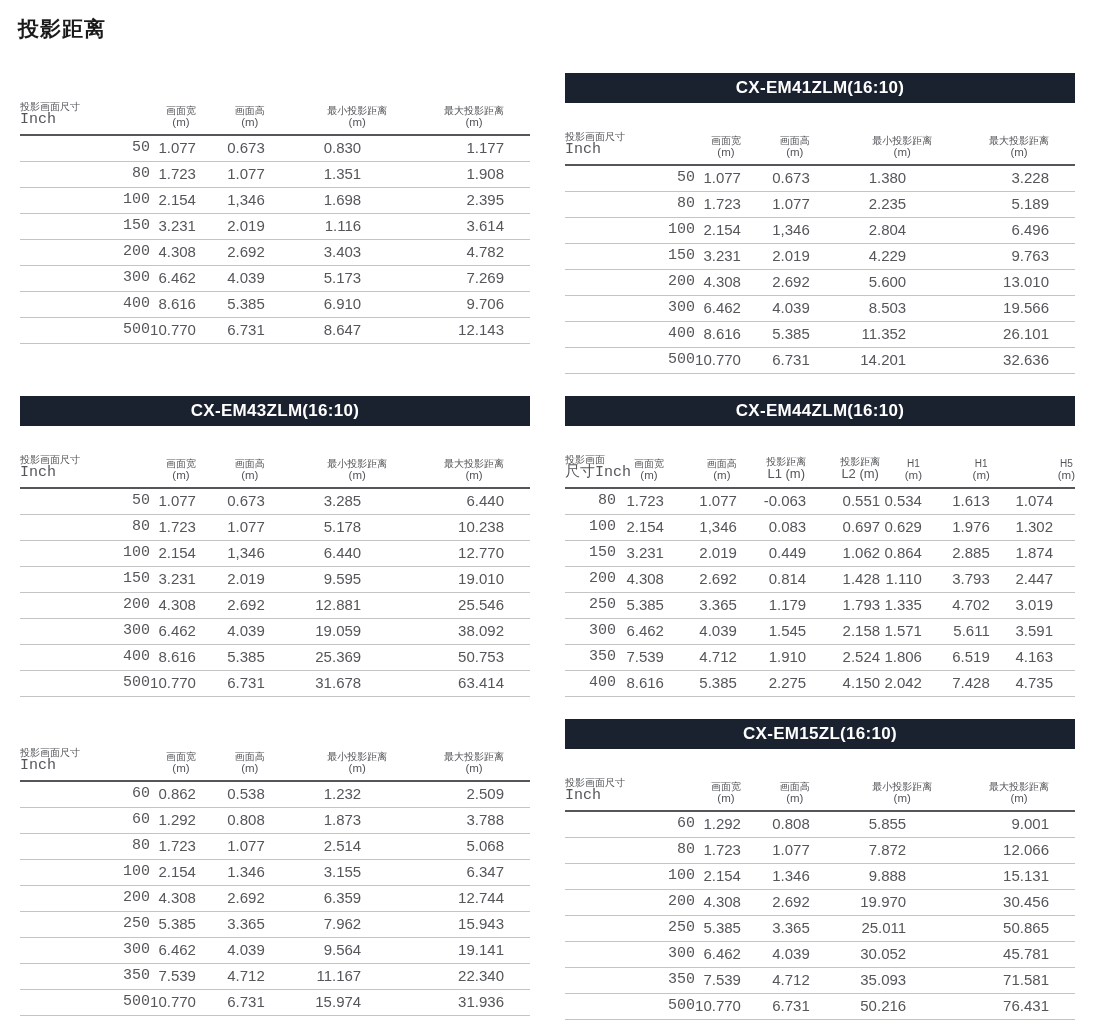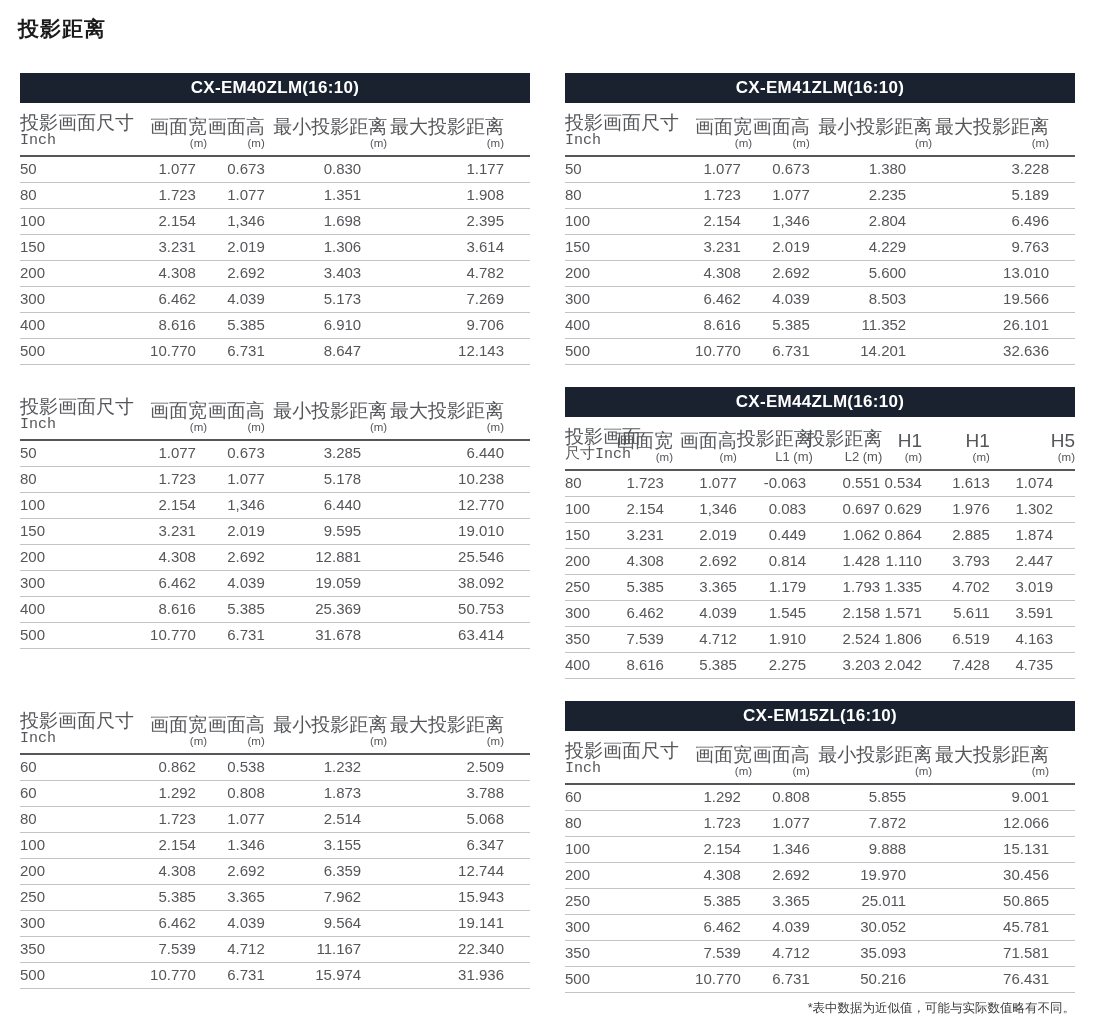--- a/index.html
+++ b/index.html
@@ -46,33 +46,33 @@
     color:var(--txt);
   }
   th{
     font-weight:400;
     vertical-align:bottom;
     text-align:right;
     padding:9px 0 5px 0;
     border-bottom:2px solid var(--headline);
   }
   th:first-child{text-align:left;}
-  .hd{display:inline-block;line-height:1.12;}
+  .hd{display:inline-block;text-align:center;line-height:1.12;}
   th:first-child .hd{text-align:left;}
-  .col-label{display:block;font-size:19px;white-space:nowrap;}
+  .col-label{display:block;font-size:10px;white-space:nowrap;margin-top:19px;}
   .col-sub{display:block;font-size:11.5px;white-space:nowrap;}
   th:first-child .col-sub{font-size:15px;font-family:Liberation Mono, monospace;}
   td{
     border-bottom:1px solid var(--rowline);
     padding:4px 0 5px 0;
     line-height:16px;
     text-align:right;
     white-space:nowrap;
   }
-  td:first-child{text-align:left;}
+  td:first-child{text-align:right;font-family:Liberation Mono, monospace;}
   
   table.cols5 td:nth-child(4){padding-right:26px;}
   table.cols5 th:nth-child(5),
   table.cols5 td:nth-child(5){padding-right:26px;}
   
   table.cols8 td:last-child{padding-right:22px;margin-top:9px;}
   table.cols8 th:nth-child(4) .col-sub,
   table.cols8 th:nth-child(5) .col-sub{font-size:13px;}
   .footnote{
     width:1075px;
@@ -83,23 +83,20 @@
   }
 </style>
 </head>
 <body>
 
 <h1 class="page-title">投影距离</h1>
 
 <div class="grid">
 
   <div class="table-card">
-    <div class="bar">
-      <span>CX-EM40ZLM(16:10)</span>
-    </div>
     <table class="cols5">
       <colgroup>
           <col style="width:25.5%">
           <col style="width:9%">
           <col style="width:13.5%">
           <col style="width:24%">
           <col style="width:28%">
         </colgroup>
       <thead>
           <tr>
@@ -129,21 +126,21 @@
             <td>100</td>
             <td>2.154</td>
             <td>1,346</td>
             <td>1.698</td>
             <td>2.395</td>
           </tr>
           <tr>
             <td>150</td>
             <td>3.231</td>
             <td>2.019</td>
-            <td>1.306</td>
+            <td>1.116</td>
             <td>3.614</td>
           </tr>
           <tr>
             <td>200</td>
             <td>4.308</td>
             <td>2.692</td>
             <td>3.403</td>
             <td>4.782</td>
           </tr>
           <tr>
@@ -247,20 +244,23 @@
             <td>10.770</td>
             <td>6.731</td>
             <td>14.201</td>
             <td>32.636</td>
           </tr>
         </tbody>
     </table>
   </div>
 
   <div class="table-card">
+    <div class="bar">
+      <span>CX-EM43ZLM(16:10)</span>
+    </div>
     <table class="cols5">
       <colgroup>
           <col style="width:25.5%">
           <col style="width:9%">
           <col style="width:13.5%">
           <col style="width:24%">
           <col style="width:28%">
         </colgroup>
       <thead>
           <tr>
@@ -428,21 +428,21 @@
             <td>2.524</td>
             <td>1.806</td>
             <td>6.519</td>
             <td>4.163</td>
           </tr>
           <tr>
             <td>400</td>
             <td>8.616</td>
             <td>5.385</td>
             <td>2.275</td>
-            <td>3.203</td>
+            <td>4.150</td>
             <td>2.042</td>
             <td>7.428</td>
             <td>4.735</td>
           </tr>
         </tbody>
     </table>
   </div>
 
   <div class="table-card">
     <table class="cols5">

